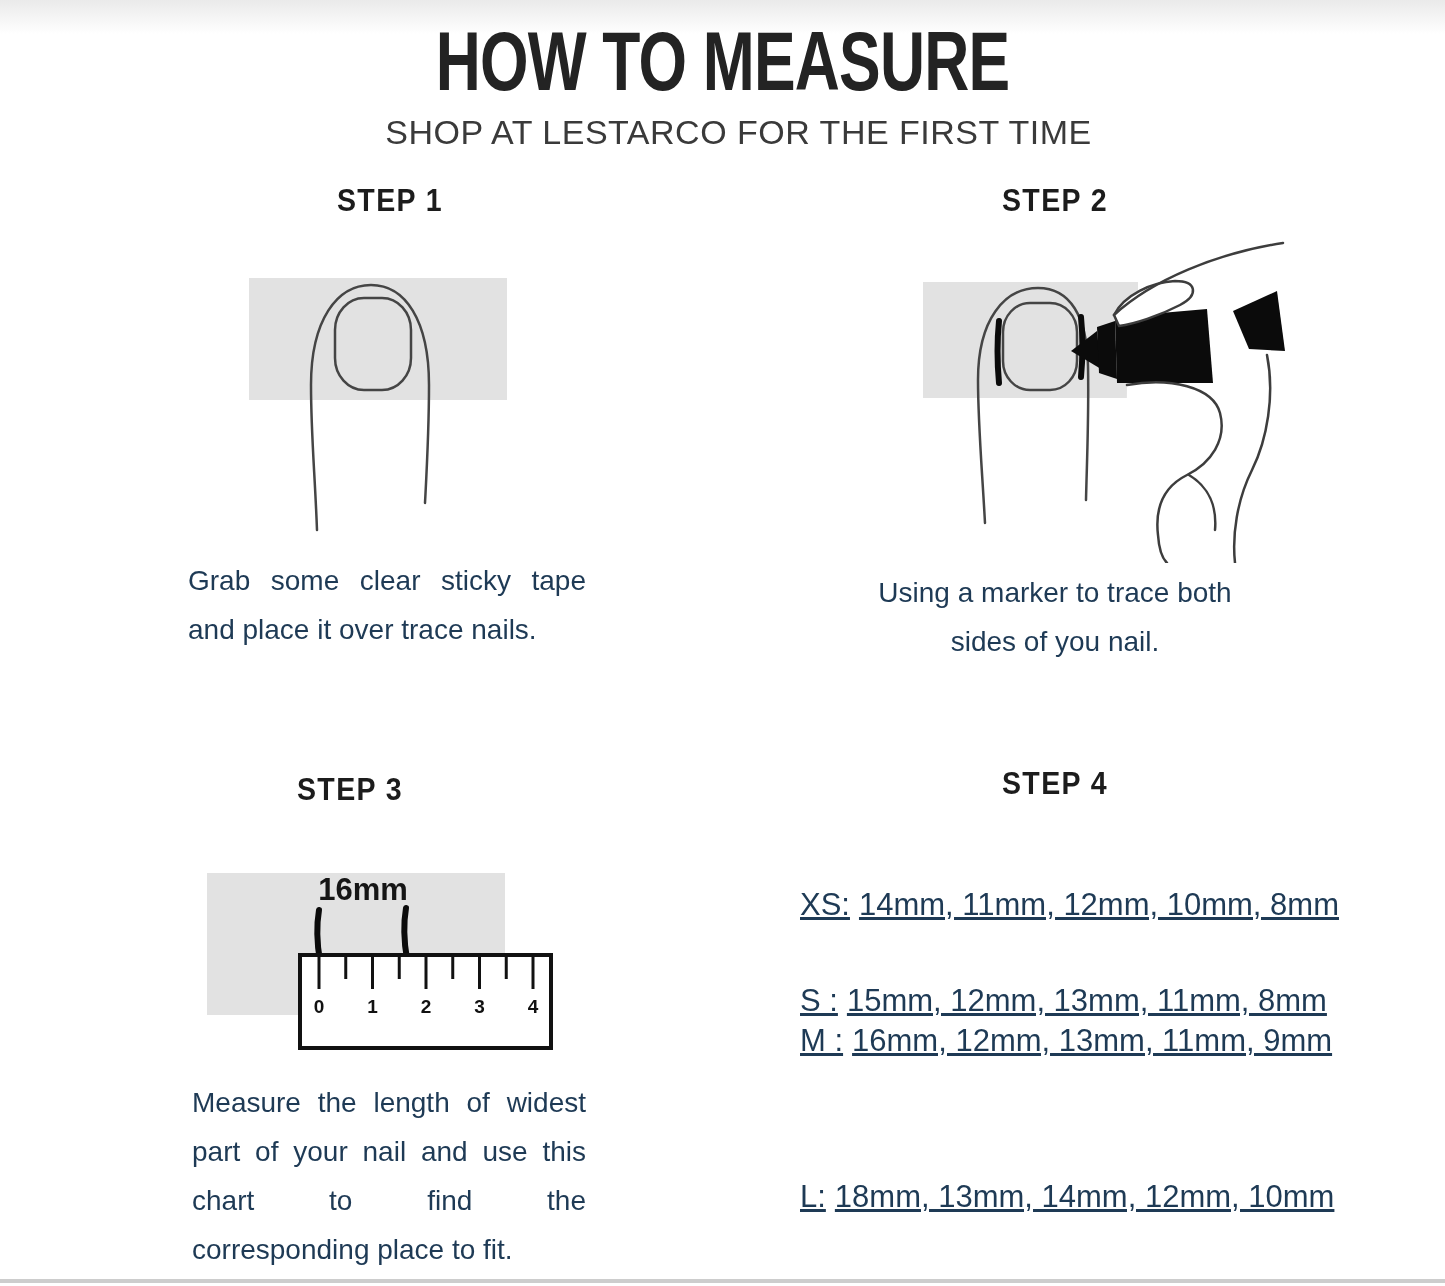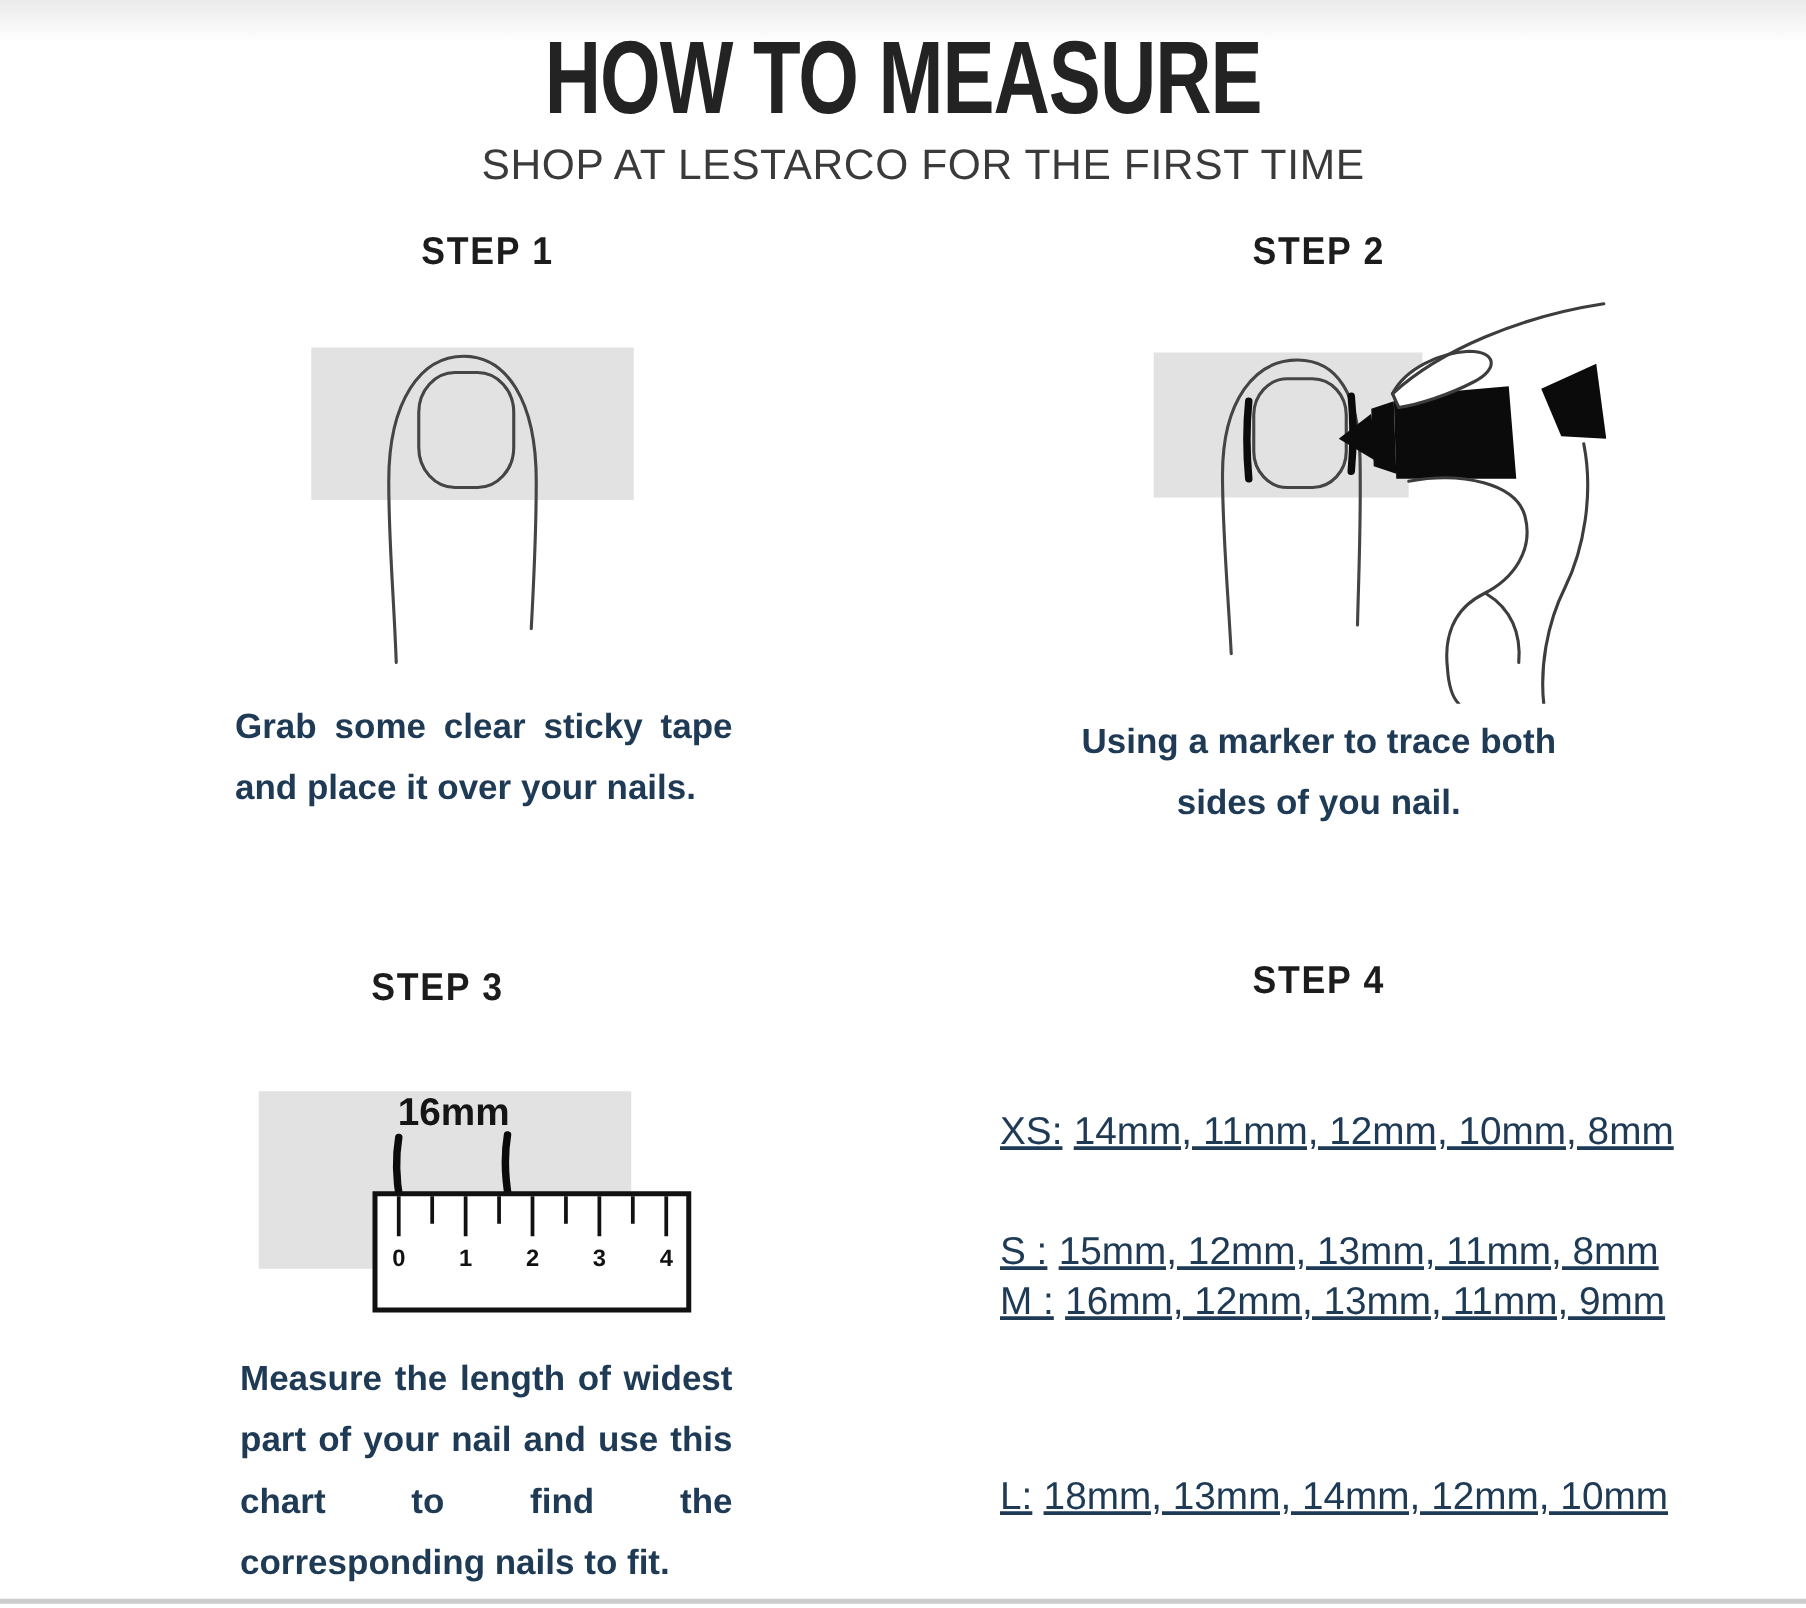--- a/index.html
+++ b/index.html
@@ -46,21 +46,21 @@
     text-align:center;
     transform:scale(0.92,1.0);
     transform-origin:center;
   }
   .head1 { left:165px; top:183px; width:450px; }
   .head2 { left:825px; top:183px; width:460px; }
   .head3 { left:170px; top:772px; width:360px; }
   .head4 { left:825px; top:766px; width:460px; }
 
   .caption {
-    font-size:28px; line-height:49px; font-weight:700;
+    font-size:28px; line-height:49px; font-weight:400;
     color:#1e3a55;
   }
   .cap1 { left:188px; top:556px; width:398px; }
   .cap2 { left:845px; top:568px; width:420px; text-align:center; }
   .cap3 { left:192px; top:1078px; width:394px; }
   .cap-line { display:block; text-align:left; }
   .cap-line.just { text-align:justify; text-align-last:justify; }
   .cap-line.center { text-align:center; }
 
   .size-row {
@@ -88,21 +88,21 @@
 <div class="abs step-head head1">STEP 1</div>
 
 <svg class="abs" style="left:165px; top:235px;" width="450" height="320" viewBox="0 0 450 320">
   <rect x="84" y="43" width="258" height="122" fill="#e2e2e2"></rect>
   <path d="M 152 295 C 150 240, 146 200, 146 150 C 146 85, 172 50, 206 50 C 240 50, 264 85, 264 150 C 264 195, 262 230, 260 268" fill="none" stroke="#454545" stroke-width="2.5" stroke-linecap="round"></path>
   <rect x="170" y="63" width="76" height="92" rx="29" ry="32" fill="none" stroke="#454545" stroke-width="2.5"></rect>
 </svg>
 
 <div class="abs caption cap1">
   <span class="cap-line just">Grab some clear sticky tape</span>
-  <span class="cap-line">and place it over your nails.</span>
+  <span class="cap-line">and place it over trace nails.</span>
 </div>
 
 <div class="abs step-head head2">STEP 2</div>
 
 <svg class="abs" style="left:825px; top:228px;" width="460" height="335" viewBox="0 0 460 335">
   <rect x="98" y="54" width="215" height="116" fill="#e2e2e2"></rect>
   <path d="M 160 295 C 157 240, 153 196, 153 152 C 153 92, 179 60, 213 60 C 245 60, 262 88, 263 138 C 264 186, 262 230, 261 272" fill="none" stroke="#454545" stroke-width="2.5" stroke-linecap="round"></path>
   <rect x="178" y="75" width="74" height="87" rx="27" ry="29" fill="none" stroke="#454545" stroke-width="2.5"></rect>
   <path d="M 174 93 C 172 113, 172 133, 174 155" fill="none" stroke="#0b0b0b" stroke-width="6" stroke-linecap="round"></path>
   <path d="M 256 89 C 258 109, 258 127, 256 149" fill="none" stroke="#0b0b0b" stroke-width="6" stroke-linecap="round"></path>
@@ -148,21 +148,21 @@
     <text x="226" y="153">2</text>
     <text x="279.5" y="153">3</text>
     <text x="333" y="153">4</text>
   </g>
 </svg>
 
 <div class="abs caption cap3">
   <span class="cap-line just">Measure the length of widest</span>
   <span class="cap-line just">part of your nail and use this</span>
   <span class="cap-line just">chart to find the</span>
-  <span class="cap-line">corresponding nails to fit.</span>
+  <span class="cap-line">corresponding place to fit.</span>
 </div>
 
 <div class="abs step-head head4">STEP 4</div>
 
 <div class="abs size-row row-xs">
   <span class="size-label">XS:</span><span>14mm, 11mm, 12mm, 10mm, 8mm</span>
 </div>
 <div class="abs size-row row-s">
   <span class="size-label">S :</span><span>15mm, 12mm, 13mm, 11mm, 8mm</span>
 </div>

